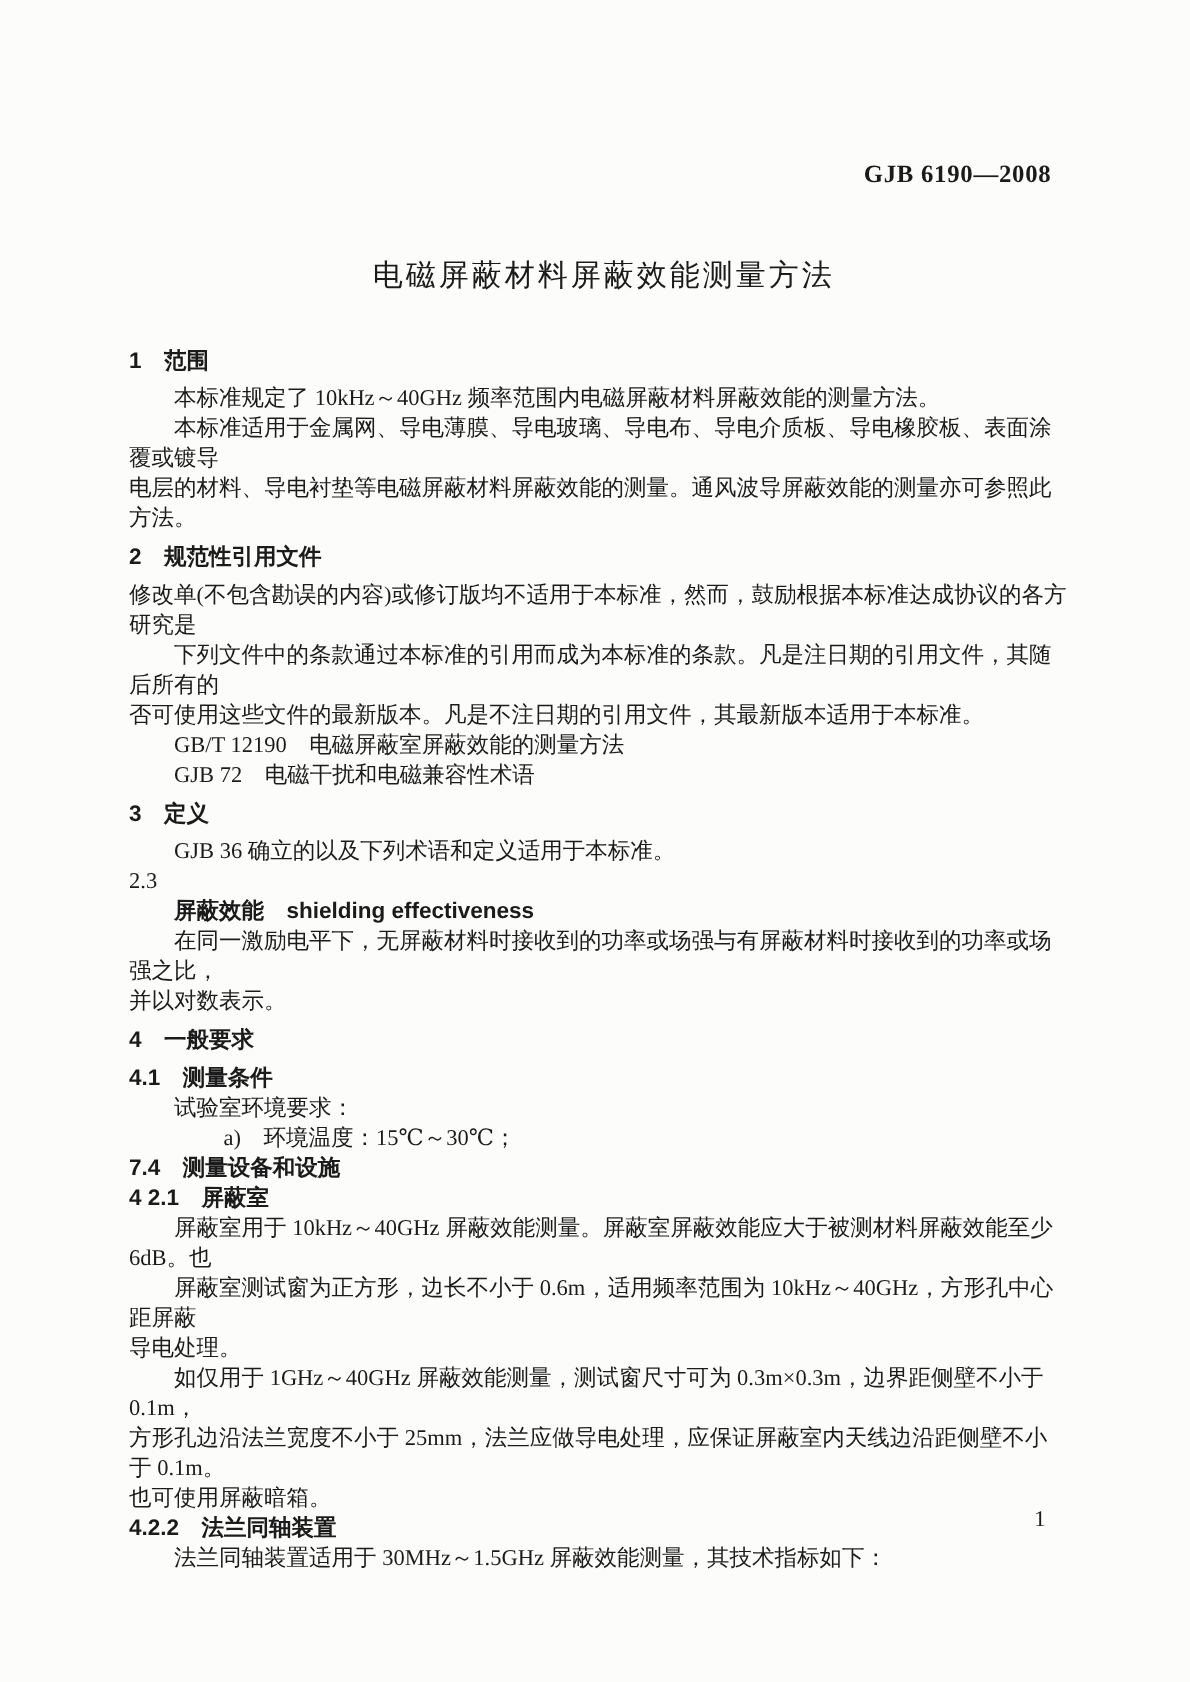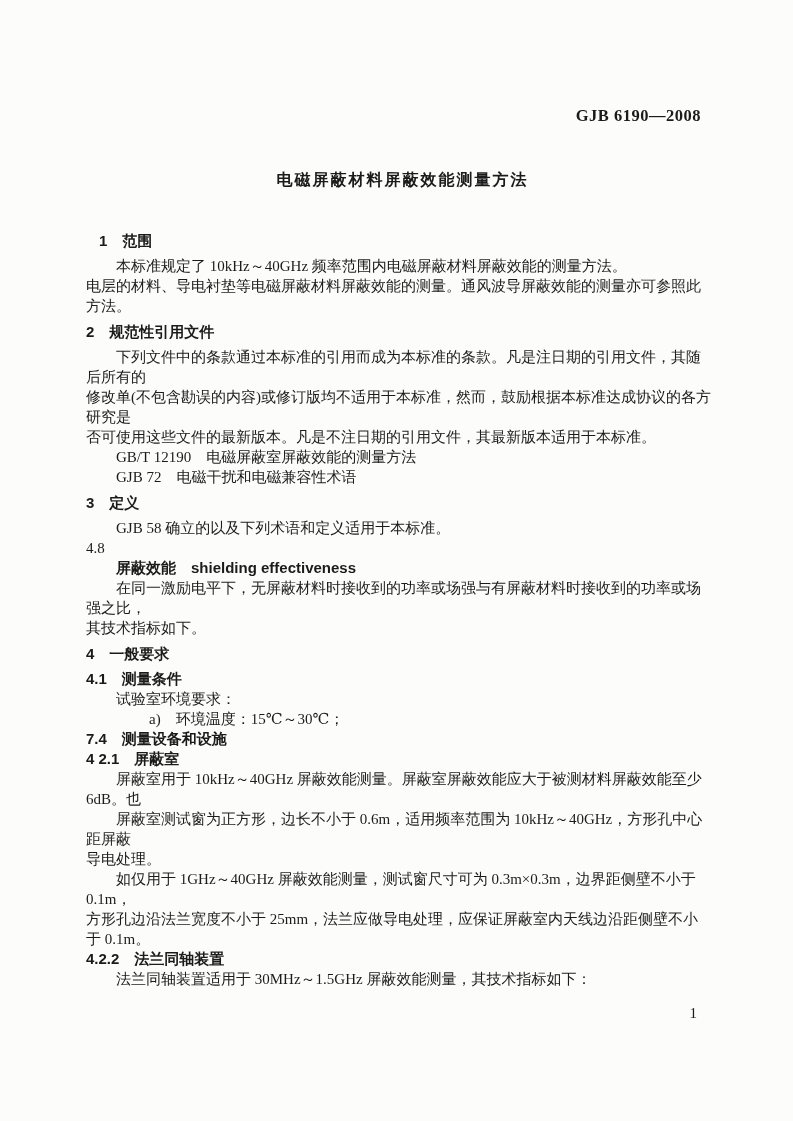--- a/index.html
+++ b/index.html
@@ -20,39 +20,39 @@
     font-weight:bold;
     letter-spacing:0.5px;
     font-family:"Liberation Serif","DejaVu Serif",serif;
   }
   .doc-title {
     position:absolute;
     top:170px;
     left:12px;
     right:0;
     text-align:center;
-    font-size:16px;
-    font-weight:bold;
+    font-size:20px;
+    font-weight:normal;
     letter-spacing:2px;
     font-family:"Liberation Sans","DejaVu Sans",sans-serif;
   }
   .body-text {
     position:absolute;
     top:231px;
     left:86px;
     right:82px;
     font-size:15px;
     line-height:20px;
   }
   .h2 {
     font-family:"Liberation Sans","DejaVu Sans",sans-serif;
     font-weight:bold;
     margin:6px 0 5px 0;
   }
-  .h2.first { margin-top:0;margin-left:13px; }
+  .h2.first { margin-top:0; }
   .sub-h {
     font-family:"Liberation Sans","DejaVu Sans",sans-serif;
     font-weight:bold;
   }
   .line {}
   .p-first { text-indent:2em; }
   .ref { margin-left:2em; }
   .item { margin-left:4.2em; }
   .term {
     margin-left:2em;
@@ -72,47 +72,49 @@
 <div class="page">
 
   <div class="doc-number">GJB 6190—2008</div>
 
   <div class="doc-title">电磁屏蔽材料屏蔽效能测量方法</div>
 
   <div class="body-text">
 
     <div class="h2 first">1　范围</div>
     <div class="line p-first">本标准规定了 10kHz～40GHz 频率范围内电磁屏蔽材料屏蔽效能的测量方法。</div>
+    <div class="line p-first">本标准适用于金属网、导电薄膜、导电玻璃、导电布、导电介质板、导电橡胶板、表面涂覆或镀导</div>
     <div class="line">电层的材料、导电衬垫等电磁屏蔽材料屏蔽效能的测量。通风波导屏蔽效能的测量亦可参照此方法。</div>
 
     <div class="h2">2　规范性引用文件</div>
+    <div class="line">修改单(不包含勘误的内容)或修订版均不适用于本标准，然而，鼓励根据本标准达成协议的各方研究是</div>
     <div class="line p-first">下列文件中的条款通过本标准的引用而成为本标准的条款。凡是注日期的引用文件，其随后所有的</div>
-    <div class="line">修改单(不包含勘误的内容)或修订版均不适用于本标准，然而，鼓励根据本标准达成协议的各方研究是</div>
     <div class="line">否可使用这些文件的最新版本。凡是不注日期的引用文件，其最新版本适用于本标准。</div>
     <div class="line ref">GB/T 12190　电磁屏蔽室屏蔽效能的测量方法</div>
     <div class="line ref">GJB 72　电磁干扰和电磁兼容性术语</div>
 
     <div class="h2">3　定义</div>
-    <div class="line p-first">GJB 58 确立的以及下列术语和定义适用于本标准。</div>
-    <div class="line">4.8</div>
+    <div class="line p-first">GJB 36 确立的以及下列术语和定义适用于本标准。</div>
+    <div class="line">2.3</div>
     <div class="line term">屏蔽效能　shielding effectiveness</div>
     <div class="line p-first">在同一激励电平下，无屏蔽材料时接收到的功率或场强与有屏蔽材料时接收到的功率或场强之比，</div>
-    <div class="line">其技术指标如下。</div>
+    <div class="line">并以对数表示。</div>
 
     <div class="h2">4　一般要求</div>
     <div class="line sub-h">4.1　测量条件</div>
     <div class="line p-first">试验室环境要求：</div>
     <div class="line item">a)　环境温度：15℃～30℃；</div>
     <div class="line sub-h">7.4　测量设备和设施</div>
     <div class="line sub-h">4 2.1　屏蔽室</div>
     <div class="line p-first">屏蔽室用于 10kHz～40GHz 屏蔽效能测量。屏蔽室屏蔽效能应大于被测材料屏蔽效能至少 6dB。也</div>
     <div class="line p-first">屏蔽室测试窗为正方形，边长不小于 0.6m，适用频率范围为 10kHz～40GHz，方形孔中心距屏蔽</div>
     <div class="line">导电处理。</div>
     <div class="line p-first">如仅用于 1GHz～40GHz 屏蔽效能测量，测试窗尺寸可为 0.3m×0.3m，边界距侧壁不小于 0.1m，</div>
     <div class="line">方形孔边沿法兰宽度不小于 25mm，法兰应做导电处理，应保证屏蔽室内天线边沿距侧壁不小于 0.1m。</div>
+    <div class="line">也可使用屏蔽暗箱。</div>
     <div class="line sub-h">4.2.2　法兰同轴装置</div>
     <div class="line p-first">法兰同轴装置适用于 30MHz～1.5GHz 屏蔽效能测量，其技术指标如下：</div>
 
   </div>
 
   <div class="page-number">1</div>
 
 </div>
 
 </body></html>

